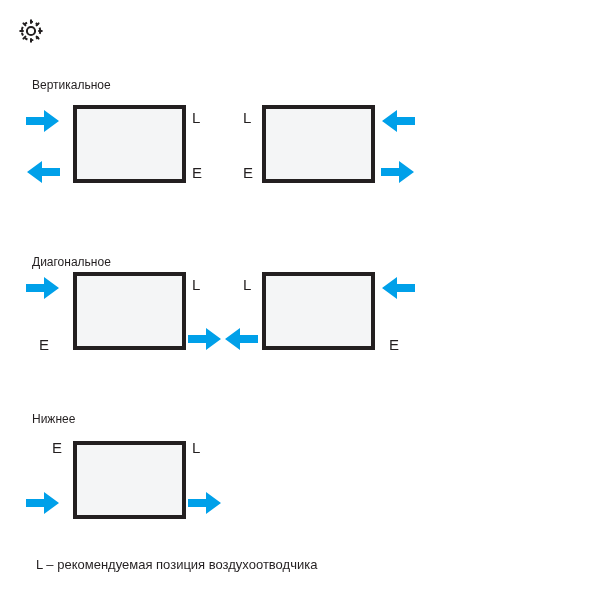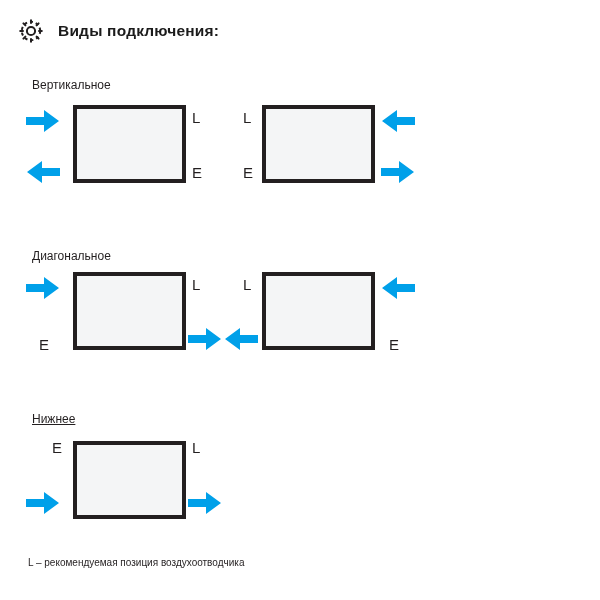--- a/index.html
+++ b/index.html
@@ -70,43 +70,42 @@
   .port-label {
     position: absolute;
     font-size: 15px;
     color: #231f20;
     line-height: 1;
   }
 
   
   .legend {
     position: absolute;
-    left: 28px;
+    left: 36px;
     top: 556px;
-    font-size: 10px;
+    font-size: 13px;
     line-height: 1.45;
     color: #231f20;
   }
   .legend div { white-space: nowrap; }
 </style>
 </head>
 <body>
 
 <div class="header">
   <span class="gear-icon">
     <svg width="26" height="26" viewBox="0 0 26 26" aria-hidden="true">
       <g fill="none" stroke="#231f20" stroke-width="2">
         <circle cx="13" cy="13" r="4.1"></circle>
         <path d="M13 2.2 L13 5.0 M13 21.0 L13 23.8 M2.2 13 L5.0 13 M21.0 13 L23.8 13
                  M5.4 5.4 L7.4 7.4 M18.6 18.6 L20.6 20.6 M20.6 5.4 L18.6 7.4 M7.4 18.6 L5.4 20.6" stroke-linecap="round"></path>
         <circle cx="13" cy="13" r="9.2" stroke-dasharray="3.0 3.0"></circle>
       </g>
     </svg>
   </span>
-  <span class="header-title">Виды подключения:</span>
 </div>
 
 <div class="section">
   <div class="section-title" style="left:32px; top:78px;">Вертикальное</div>
 
   <div class="radiator" style="left:73px; top:105px; width:113px; height:78px;"></div>
   <div class="arrow" style="left:26px; top:108px;">
     <svg viewBox="0 0 34 26">
         <path d="M0 9 H18 V2 L33 13 L18 24 V17 H0 Z" fill="#00a0e9"></path>
       </svg>
@@ -128,21 +127,21 @@
   <div class="arrow" style="left:381px; top:159px;">
     <svg viewBox="0 0 34 26">
         <path d="M0 9 H18 V2 L33 13 L18 24 V17 H0 Z" fill="#00a0e9"></path>
       </svg>
   </div>
   <div class="port-label" style="left:243px; top:110px;">L</div>
   <div class="port-label" style="left:243px; top:165px;">E</div>
 </div>
 
 <div class="section">
-  <div class="section-title" style="left:32px; top:249px;text-align:right;">Диагональное</div>
+  <div class="section-title" style="left:32px; top:255px;text-align:right;">Диагональное</div>
 
   <div class="radiator" style="left:73px; top:272px; width:113px; height:78px;"></div>
   <div class="arrow" style="left:26px; top:275px;">
     <svg viewBox="0 0 34 26">
         <path d="M0 9 H18 V2 L33 13 L18 24 V17 H0 Z" fill="#00a0e9"></path>
       </svg>
   </div>
   <div class="arrow" style="left:188px; top:326px;">
     <svg viewBox="0 0 34 26">
         <path d="M0 9 H18 V2 L33 13 L18 24 V17 H0 Z" fill="#00a0e9"></path>
@@ -160,21 +159,21 @@
   <div class="arrow" style="left:224px; top:326px;">
     <svg viewBox="0 0 34 26">
         <path d="M34 9 H16 V2 L1 13 L16 24 V17 H34 Z" fill="#00a0e9"></path>
       </svg>
   </div>
   <div class="port-label" style="left:243px; top:277px;">L</div>
   <div class="port-label" style="left:389px; top:337px;">E</div>
 </div>
 
 <div class="section">
-  <div class="section-title" style="left:32px; top:412px;text-decoration:underline;">Нижнее</div>
+  <div class="section-title" style="left:32px; top:412px;">Нижнее</div>
 
   <div class="radiator" style="left:73px; top:441px; width:113px; height:78px;"></div>
   <div class="arrow" style="left:26px; top:490px;">
     <svg viewBox="0 0 34 26">
         <path d="M0 9 H18 V2 L33 13 L18 24 V17 H0 Z" fill="#00a0e9"></path>
       </svg>
   </div>
   <div class="arrow" style="left:188px; top:490px;">
     <svg viewBox="0 0 34 26">
         <path d="M0 9 H18 V2 L33 13 L18 24 V17 H0 Z" fill="#00a0e9"></path>

